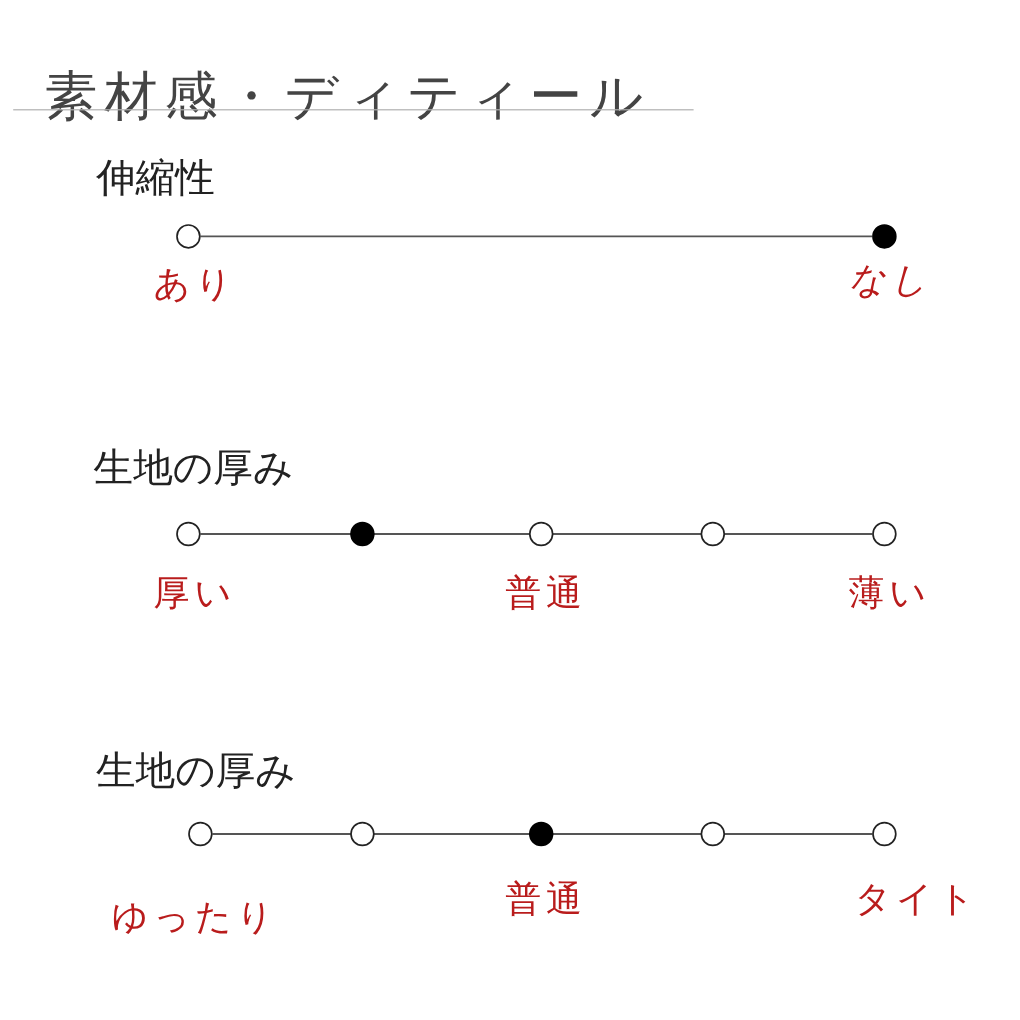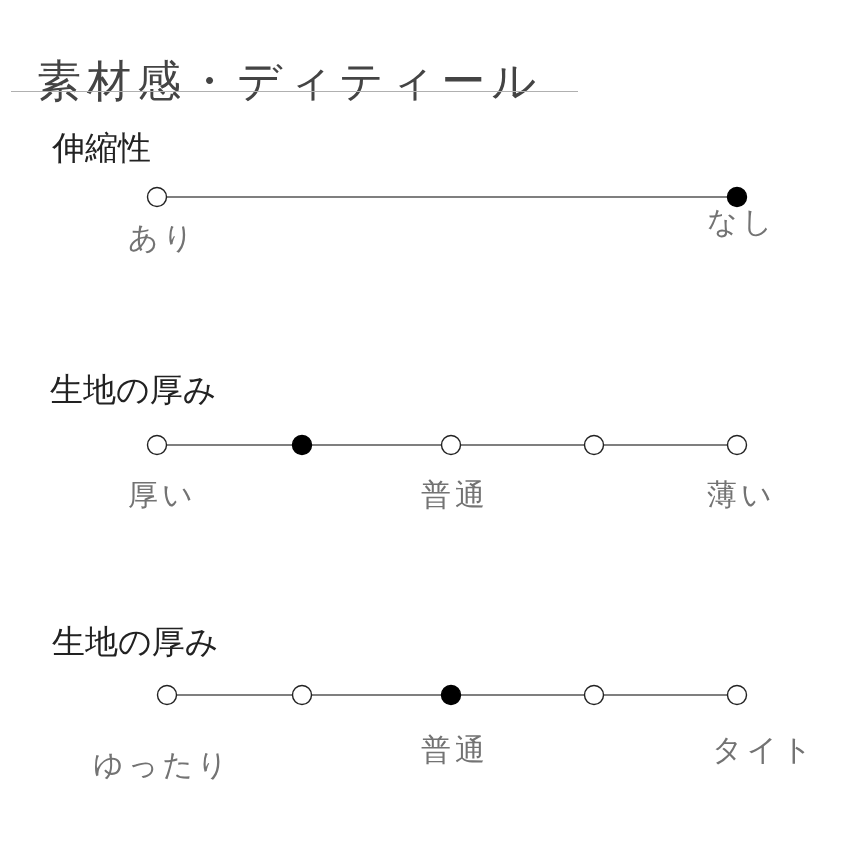--- a/index.html
+++ b/index.html
@@ -1,23 +1,23 @@
 <!DOCTYPE html>
 <html><head>
 <meta charset="utf-8">
 <style>
   html, body { margin:0; padding:0; background:#ffffff; }
   body { width:850px; height:850px; position:relative; overflow:hidden;
          font-family: "DejaVu Serif", "Liberation Serif", serif; color:#222; }
   .title { position:absolute; left:37px; top:53px; font-size:44px; color:#444;
            letter-spacing:6px; line-height:56px; white-space:nowrap; }
   .title-rule { position:absolute; left:11px; top:91px; width:567px; height:1px; background:#b0b0b0; }
-  .label { position:absolute; font-size:33px; color:#222; line-height:40px; white-space:nowrap; }
+  .label { position:absolute; font-size:33px; color:#222; line-height:40px; white-space:nowrap;margin-left:28px; }
   .scale-svg { position:absolute; left:0; top:0; }
-  .tick-label { position:absolute; font-size:30px; color:#737373; line-height:36px; white-space:nowrap; letter-spacing:4px; }
+  .tick-label { position:absolute; font-size:30px; color:#b91c1c; line-height:36px; white-space:nowrap; letter-spacing:4px; }
 </style>
 </head>
 <body>
 
 <div class="title">素材感・ディティール</div>
 <div class="title-rule"></div>
 
 <div class="label" style="left:52px; top:128px;">伸縮性</div>
 <svg class="scale-svg" width="850" height="850">
   <line x1="167" y1="197" x2="727" y2="197" stroke="#555" stroke-width="1.5"></line>
@@ -32,21 +32,21 @@
   <circle cx="737" cy="445" r="9.5" fill="#fff" stroke="#222" stroke-width="1.4"></circle>
 
   <line x1="177" y1="695" x2="727" y2="695" stroke="#555" stroke-width="1.5"></line>
   <circle cx="167" cy="695" r="9.5" fill="#fff" stroke="#222" stroke-width="1.4"></circle>
   <circle cx="302" cy="695" r="9.5" fill="#fff" stroke="#222" stroke-width="1.4"></circle>
   <circle cx="451" cy="695" r="9.5" fill="#000" stroke="#000" stroke-width="1.4"></circle>
   <circle cx="594" cy="695" r="9.5" fill="#fff" stroke="#222" stroke-width="1.4"></circle>
   <circle cx="737" cy="695" r="9.5" fill="#fff" stroke="#222" stroke-width="1.4"></circle>
 </svg>
 <div class="tick-label" style="left:128px; top:220px;">あり</div>
-<div class="tick-label" style="left:707px; top:204px;">なし</div>
+<div class="tick-label" style="left:707px; top:216px;font-style:italic;">なし</div>
 
 <div class="label" style="left:50px; top:373px;font-family:Liberation Mono, monospace;">生地の厚み</div>
 <div class="tick-label" style="left:128px; top:477px;">厚い</div>
 <div class="tick-label" style="left:421px; top:477px;">普通</div>
 <div class="tick-label" style="left:707px; top:477px;">薄い</div>
 
 <div class="label" style="left:52px; top:622px;">生地の厚み</div>
 <div class="tick-label" style="left:93px; top:724px;margin-top:23px;">ゆったり</div>
 <div class="tick-label" style="left:421px; top:732px;">普通</div>
 <div class="tick-label" style="left:712px; top:732px;">タイト</div>

